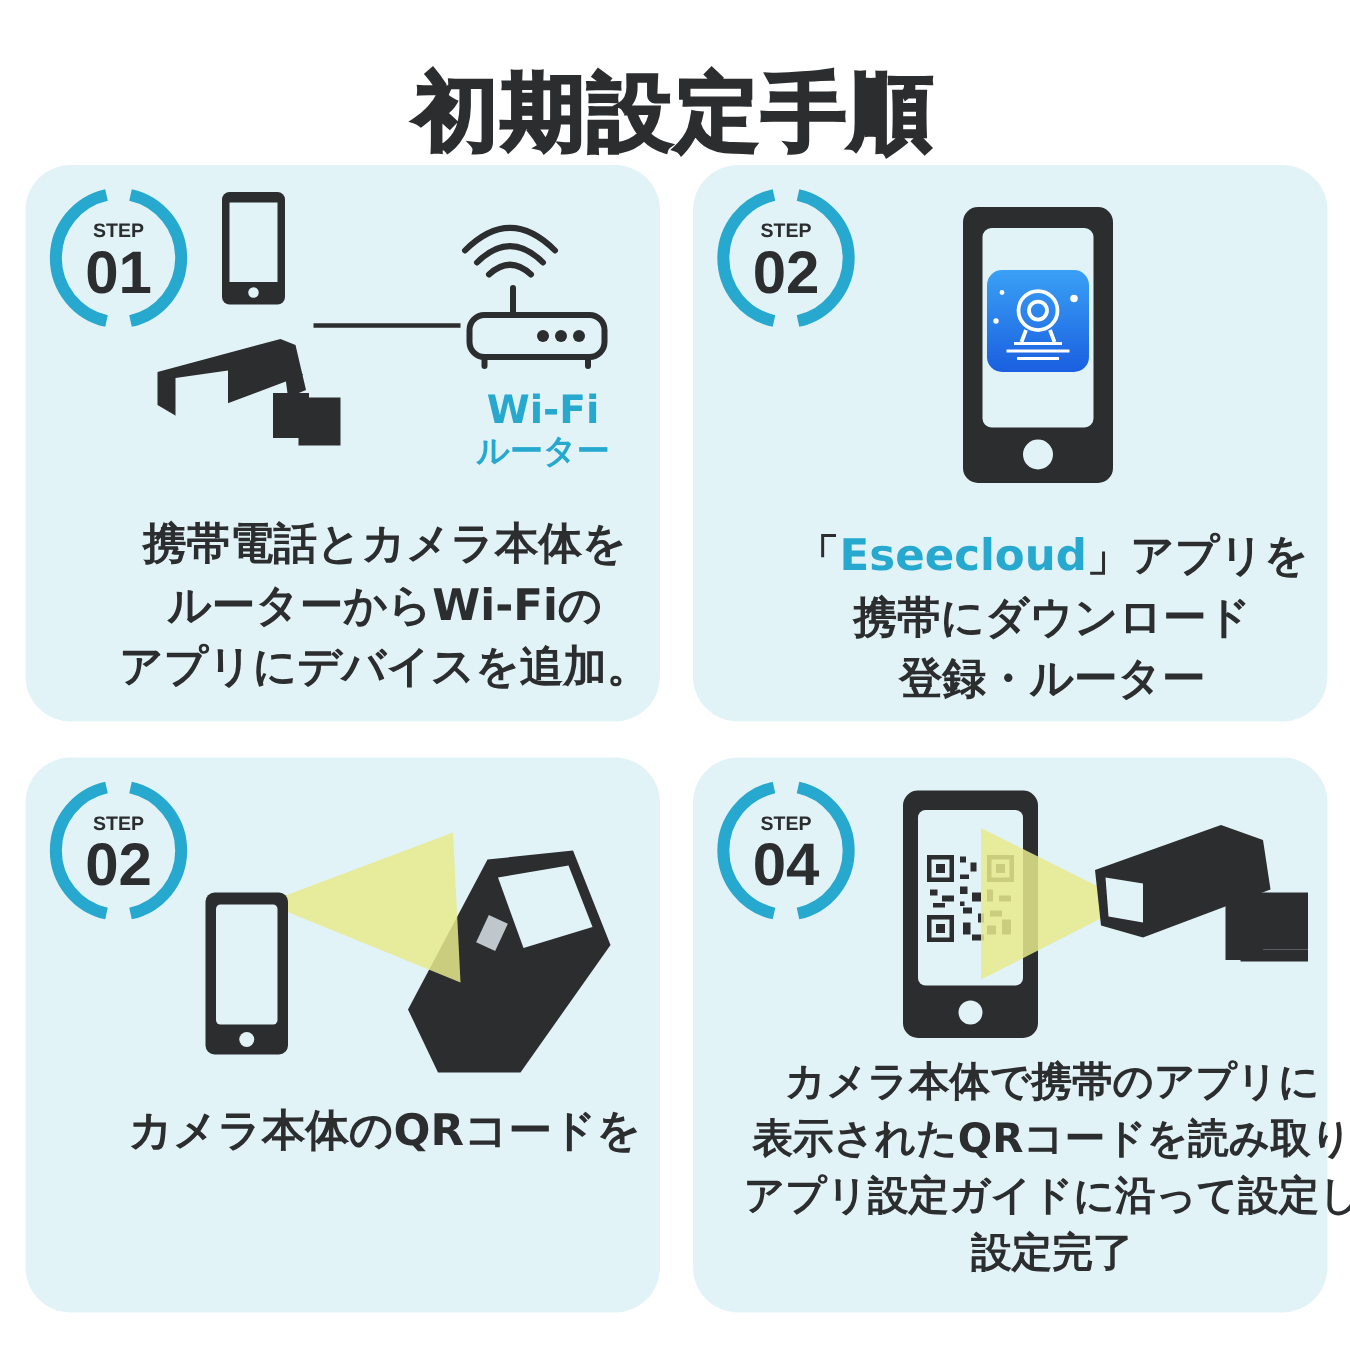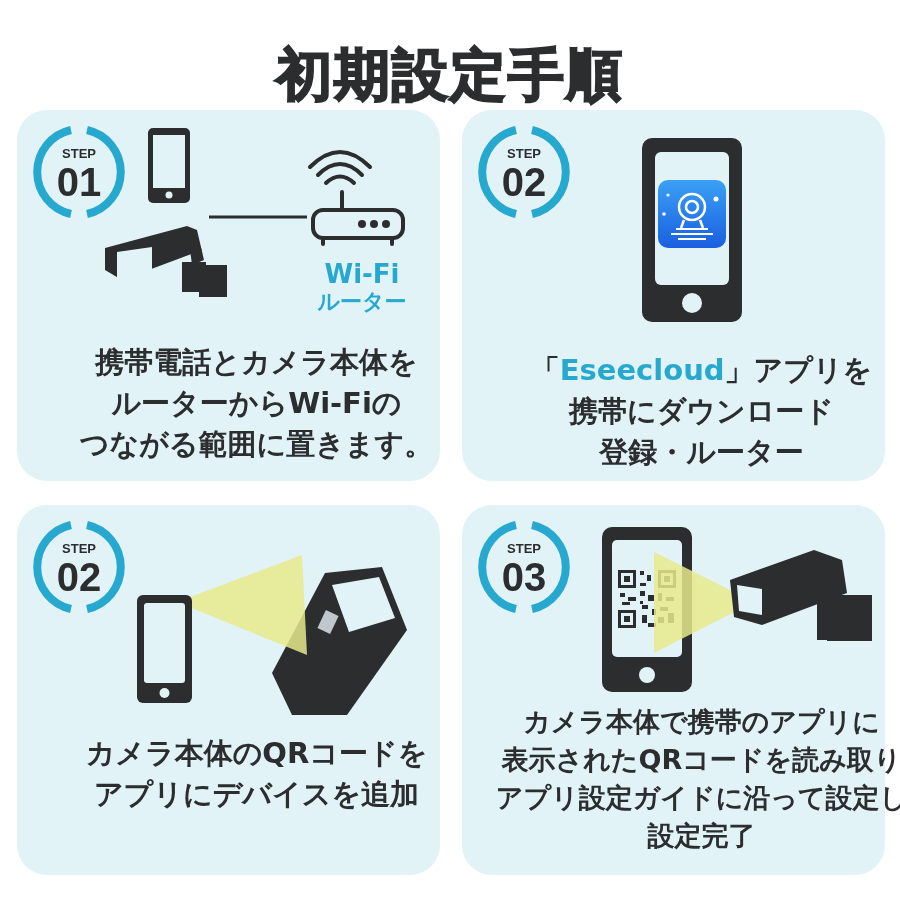--- a/index.html
+++ b/index.html
@@ -65,21 +65,21 @@
       <rect x="182" y="155" width="28" height="32" fill="#2b2d2f"></rect>
     </g>
   </svg>
   <div class="wifi-label" style="left:295px;top:150px;width:100px;font-size:26px;line-height:28px;">
     <div>Wi-Fi</div>
     <div style="font-size:22px;">ルーター</div>
   </div>
   <div class="caption">
     <div>携帯電話とカメラ本体を</div>
     <div>ルーターからWi-Fiの</div>
-    <div>つながる範囲に置きます。</div>
+    <div>アプリにデバイスを追加。</div>
   </div>
 </div>
 
 <div class="panel p2">
   <div class="badge">
     <svg width="100" height="100" viewBox="0 0 100 100">
       <path d="M42 8 A43 43 0 0 0 42 92" fill="none" stroke="#27a9cf" stroke-width="8"></path>
       <path d="M58 8 A43 43 0 0 1 58 92" fill="none" stroke="#27a9cf" stroke-width="8"></path>
     </svg>
     <div class="step">STEP</div>
@@ -134,32 +134,31 @@
     </g>
     <polygon points="160,97 285,50 290,150" fill="#e6ea8c" opacity="0.85"></polygon>
     <g>
       <rect x="120" y="90" width="55" height="108" rx="6" fill="#2b2d2f"></rect>
       <rect x="127" y="98" width="41" height="80" rx="3" fill="#e2f3f8"></rect>
       <circle cx="147.5" cy="188" r="5" fill="#e2f3f8"></circle>
     </g>
   </svg>
   <div class="caption">
     <div>カメラ本体のQRコードを</div>
-    <div>アプリにデバイスを追加</div>
   </div>
 </div>
 
 <div class="panel p4">
   <div class="badge">
     <svg width="100" height="100" viewBox="0 0 100 100">
       <path d="M42 8 A43 43 0 0 0 42 92" fill="none" stroke="#27a9cf" stroke-width="8"></path>
       <path d="M58 8 A43 43 0 0 1 58 92" fill="none" stroke="#27a9cf" stroke-width="8"></path>
     </svg>
     <div class="step">STEP</div>
-    <div class="num">03</div>
+    <div class="num">04</div>
   </div>
   <svg class="illus" width="423" height="200" viewBox="0 0 423 200">
     <g>
       <rect x="140" y="22" width="90" height="165" rx="10" fill="#2b2d2f"></rect>
       <rect x="150" y="35" width="70" height="117" rx="5" fill="#e2f3f8"></rect>
       <circle cx="185" cy="170" r="8" fill="#e2f3f8"></circle>
       <g fill="#2b2d2f">
         <rect x="156" y="65" width="18" height="18"></rect>
           <rect x="159" y="68" width="12" height="12" fill="#e2f3f8"></rect>
           <rect x="162" y="71" width="6" height="6"></rect>

